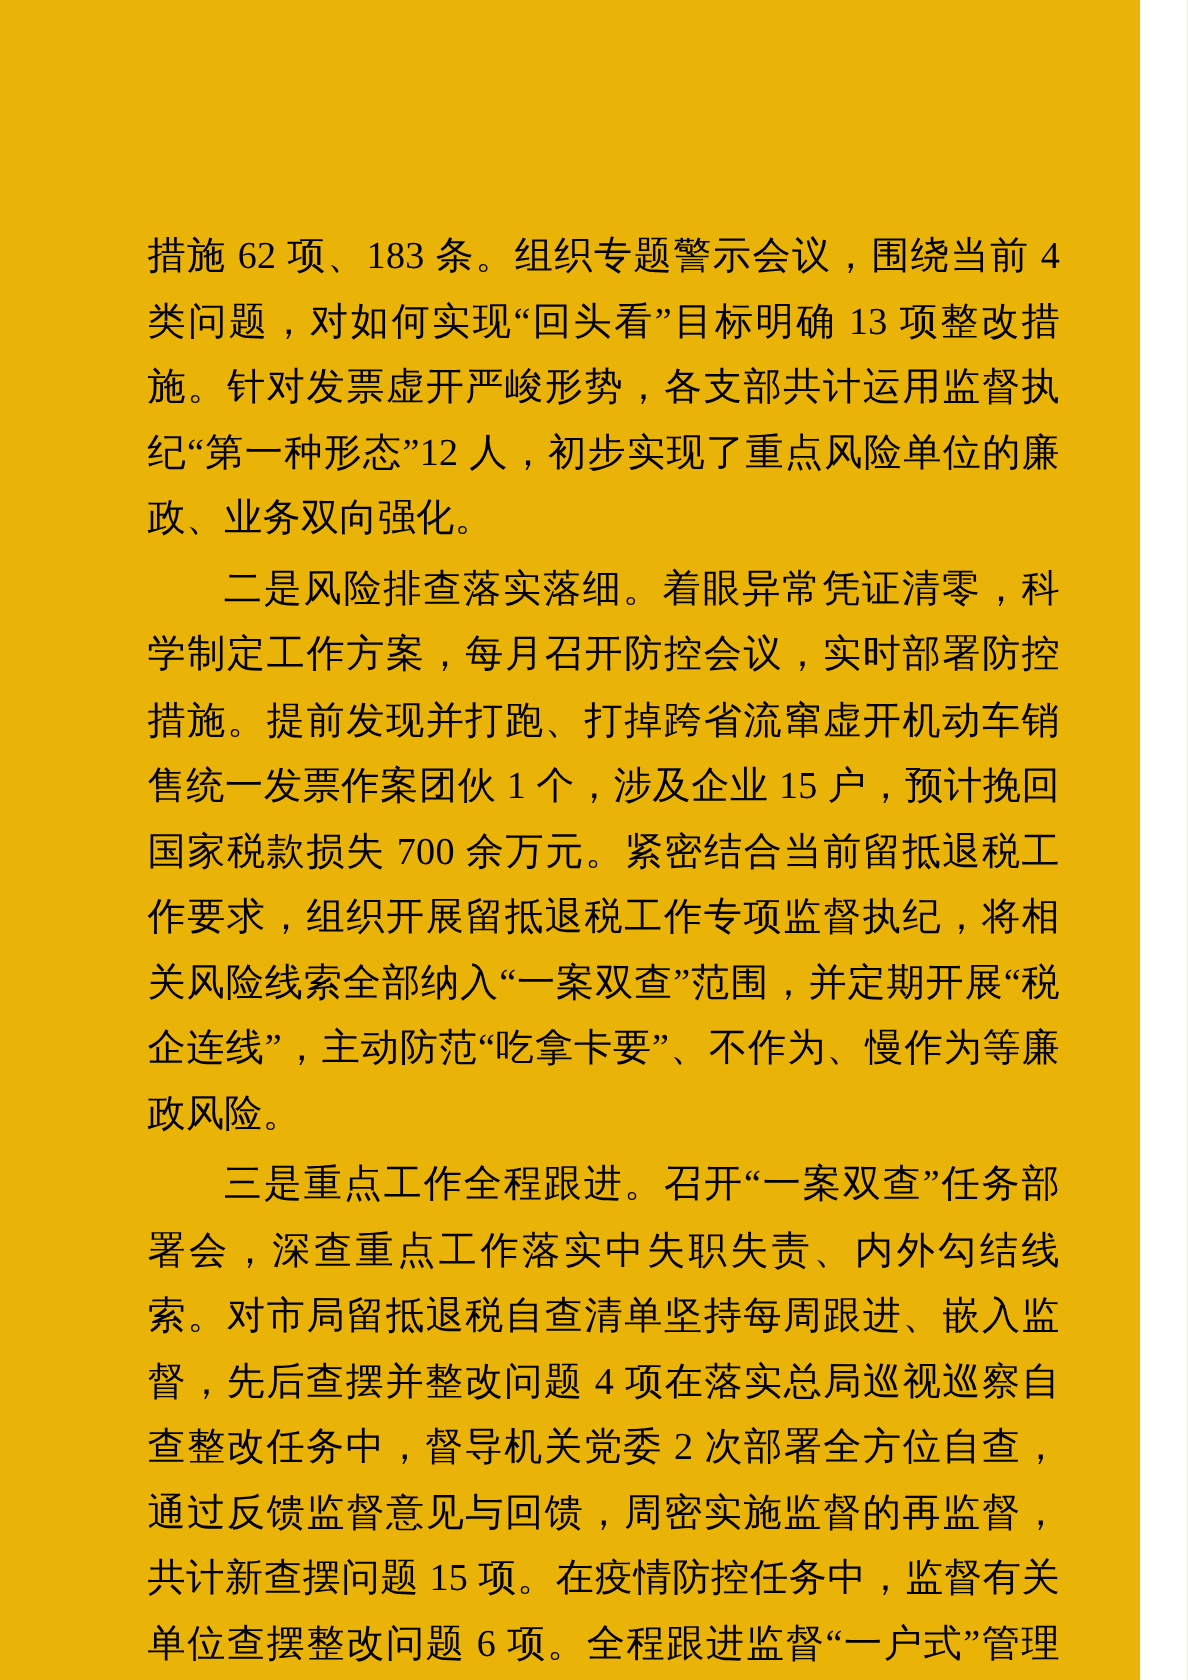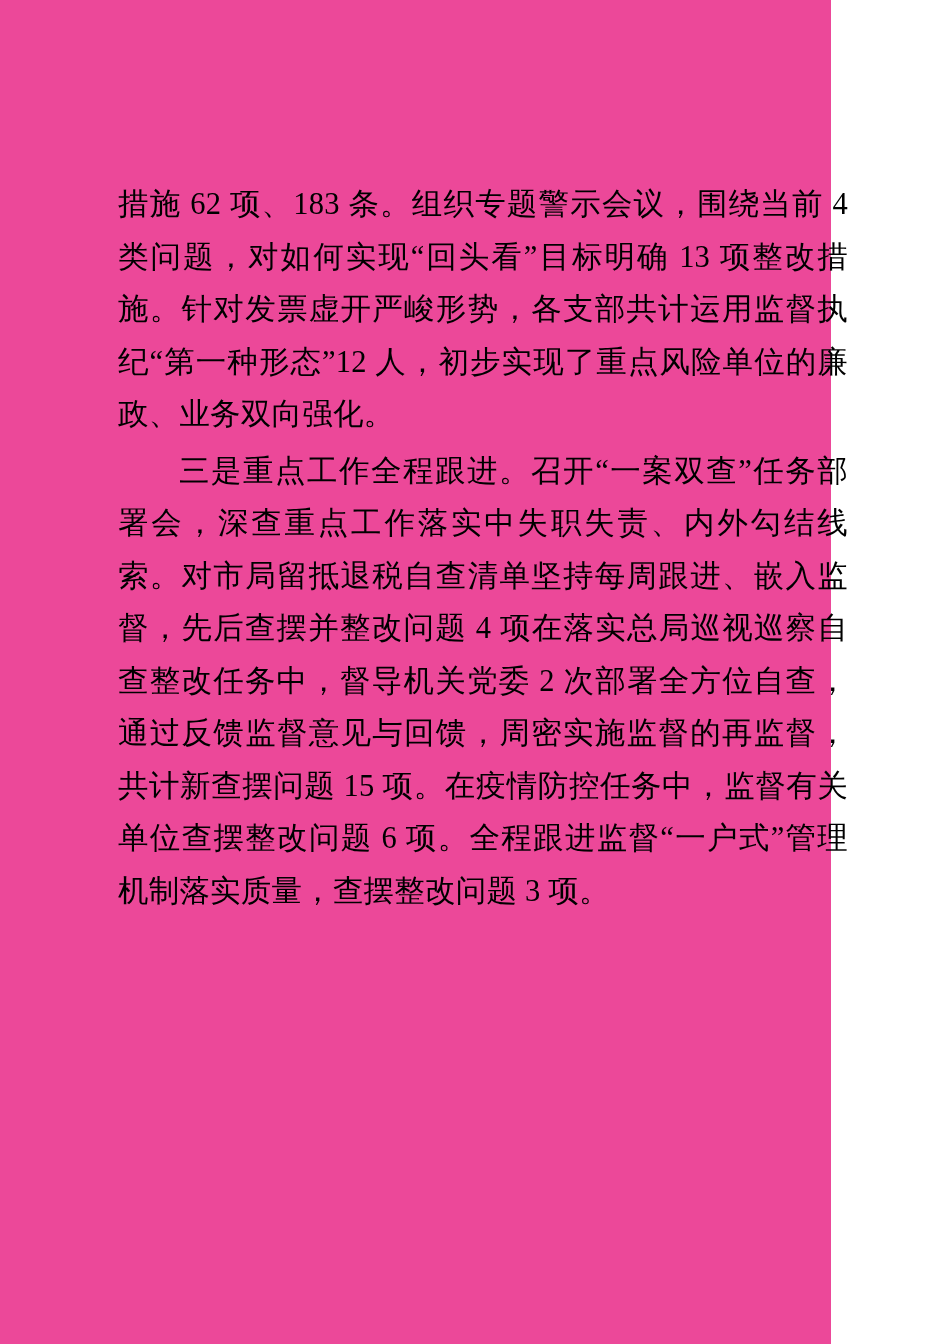--- a/index.html
+++ b/index.html
@@ -9,23 +9,23 @@
   }
   body {
     width: 950px;
     height: 1344px;
     font-family: "Liberation Serif", "DejaVu Serif", serif;
     color: #000000;
     overflow: hidden;
   }
   .page {
     position: relative;
-    width: 831px;
+    width: 912px;
     height: 1344px;
-    background: #ec4899;
+    background: #eab308;
     box-sizing: border-box;
     padding: 178px 108px 0 118px;
   }
   .doc-body {
     width: 730px;
   }
   p.para {
     margin: 0 0 4px 0;
     font-size: 30.5px;
     line-height: 52.5px;
@@ -39,17 +39,18 @@
   }
 </style>
 </head>
 <body>
 
 <div class="page">
   <div class="doc-body">
 
     <p class="para">措施 62 项、183 条。组织专题警示会议，围绕当前 4 类问题，对如何实现“回头看”目标明确 13 项整改措施。针对发票虚开严峻形势，各支部共计运用监督执纪“第一种形态”12 人，初步实现了重点风险单位的廉政、业务双向强化。</p>
 
+    <p class="para indent">二是风险排查落实落细。着眼异常凭证清零，科学制定工作方案，每月召开防控会议，实时部署防控措施。提前发现并打跑、打掉跨省流窜虚开机动车销售统一发票作案团伙 1 个，涉及企业 15 户，预计挽回国家税款损失 700 余万元。紧密结合当前留抵退税工作要求，组织开展留抵退税工作专项监督执纪，将相关风险线索全部纳入“一案双查”范围，并定期开展“税企连线”，主动防范“吃拿卡要”、不作为、慢作为等廉政风险。</p>
 
     <p class="para indent">三是重点工作全程跟进。召开“一案双查”任务部署会，深查重点工作落实中失职失责、内外勾结线索。对市局留抵退税自查清单坚持每周跟进、嵌入监督，先后查摆并整改问题 4 项在落实总局巡视巡察自查整改任务中，督导机关党委 2 次部署全方位自查，通过反馈监督意见与回馈，周密实施监督的再监督，共计新查摆问题 15 项。在疫情防控任务中，监督有关单位查摆整改问题 6 项。全程跟进监督“一户式”管理机制落实质量，查摆整改问题 3 项。</p>
 
   </div>
 </div>
 
 </body></html>

